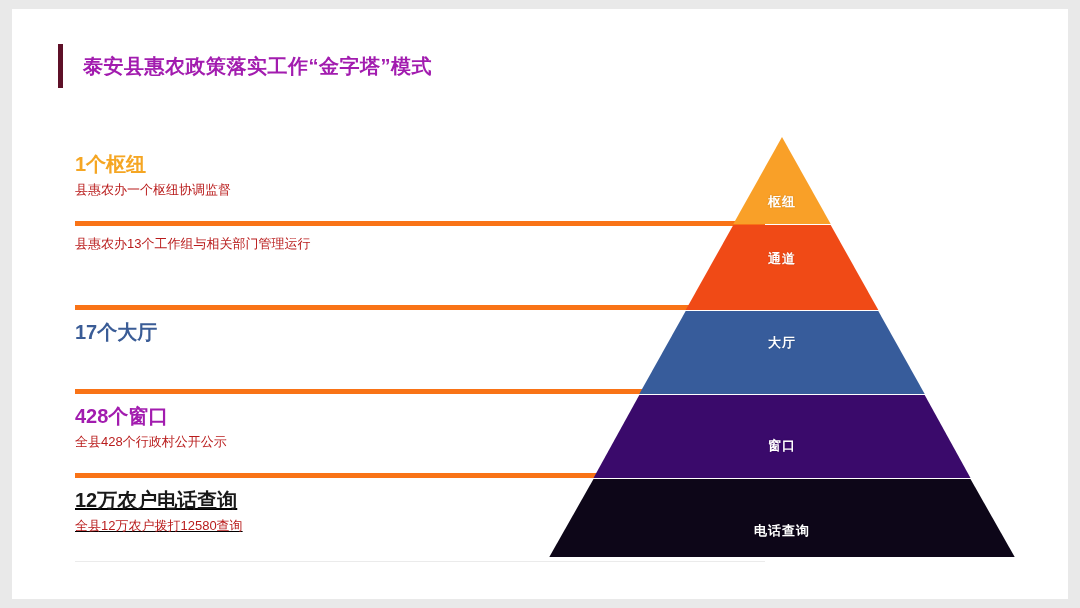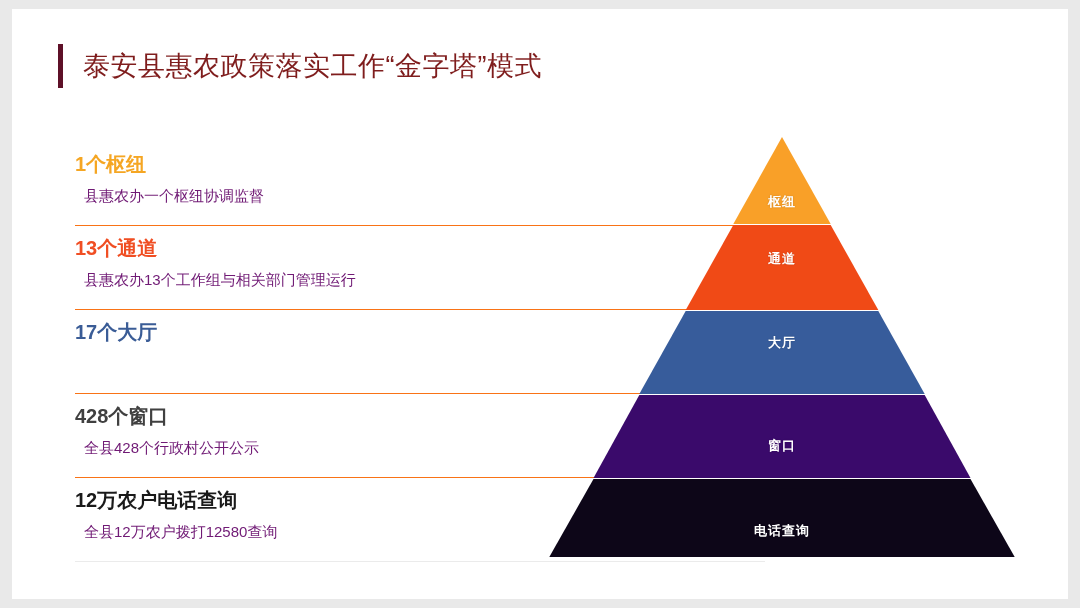--- a/index.html
+++ b/index.html
@@ -33,57 +33,58 @@
     align-items: center;
   }
   #title-accent {
     width: 5px;
     height: 44px;
     background: #5e1028;
     margin-right: 20px;
     flex: 0 0 auto;
   }
   #page-title {
-    font-size: 27px;
-    font-weight: normal;
-    color: #7f1d1d;
+    font-size: 20px;
+    font-weight: bold;
+    color: #a21caf;
     letter-spacing: 0.5px;
     white-space: nowrap;
     line-height: 1;
   }
 
   
   #list {
     position: absolute;
     left: 63px;
     top: 133px;
     width: 690px;
   }
   .row {
     position: relative;
     height: 84px;
     box-sizing: border-box;
-    border-bottom: 1px solid #f97316;
+    border-bottom: 5px solid #f97316;
     padding-top: 10px;
   }
   .row.last {
     border-bottom: 1px solid #ebebeb;
+    text-decoration: underline;
   }
   .row-head {
     font-size: 20px;
     font-weight: bold;
     line-height: 1.25;
     margin: 0 0 5px 0;
     white-space: nowrap;
   }
   .row-sub {
-    font-size: 15px;
-    color: #701a75;
+    font-size: 13px;
+    color: #b91c1c;
     line-height: 1.3;
-    margin: 9px;
+    margin: 0;
     white-space: nowrap;
   }
 
   
   #pyramid {
     position: absolute;
     left: 510px;
     top: 110px;
     width: 500px;
     height: 445px;
@@ -113,30 +114,29 @@
   </div>
 
   <div id="list">
 
     <div class="row">
       <p class="row-head" style="color:#F5A623">1个枢纽</p>
       <p class="row-sub">县惠农办一个枢纽协调监督</p>
     </div>
 
     <div class="row">
-      <p class="row-head" style="color:#F04E23">13个通道</p>
       <p class="row-sub">县惠农办13个工作组与相关部门管理运行</p>
     </div>
 
     <div class="row">
       <p class="row-head" style="color:#3A5C96">17个大厅</p>
     </div>
 
     <div class="row">
-      <p class="row-head" style="color:#404040">428个窗口</p>
+      <p class="row-head" style="color:#a21caf">428个窗口</p>
       <p class="row-sub">全县428个行政村公开公示</p>
     </div>
 
     <div class="row last">
       <p class="row-head" style="color:#1A1A1A">12万农户电话查询</p>
       <p class="row-sub">全县12万农户拨打12580查询</p>
     </div>
 
   </div>
 

